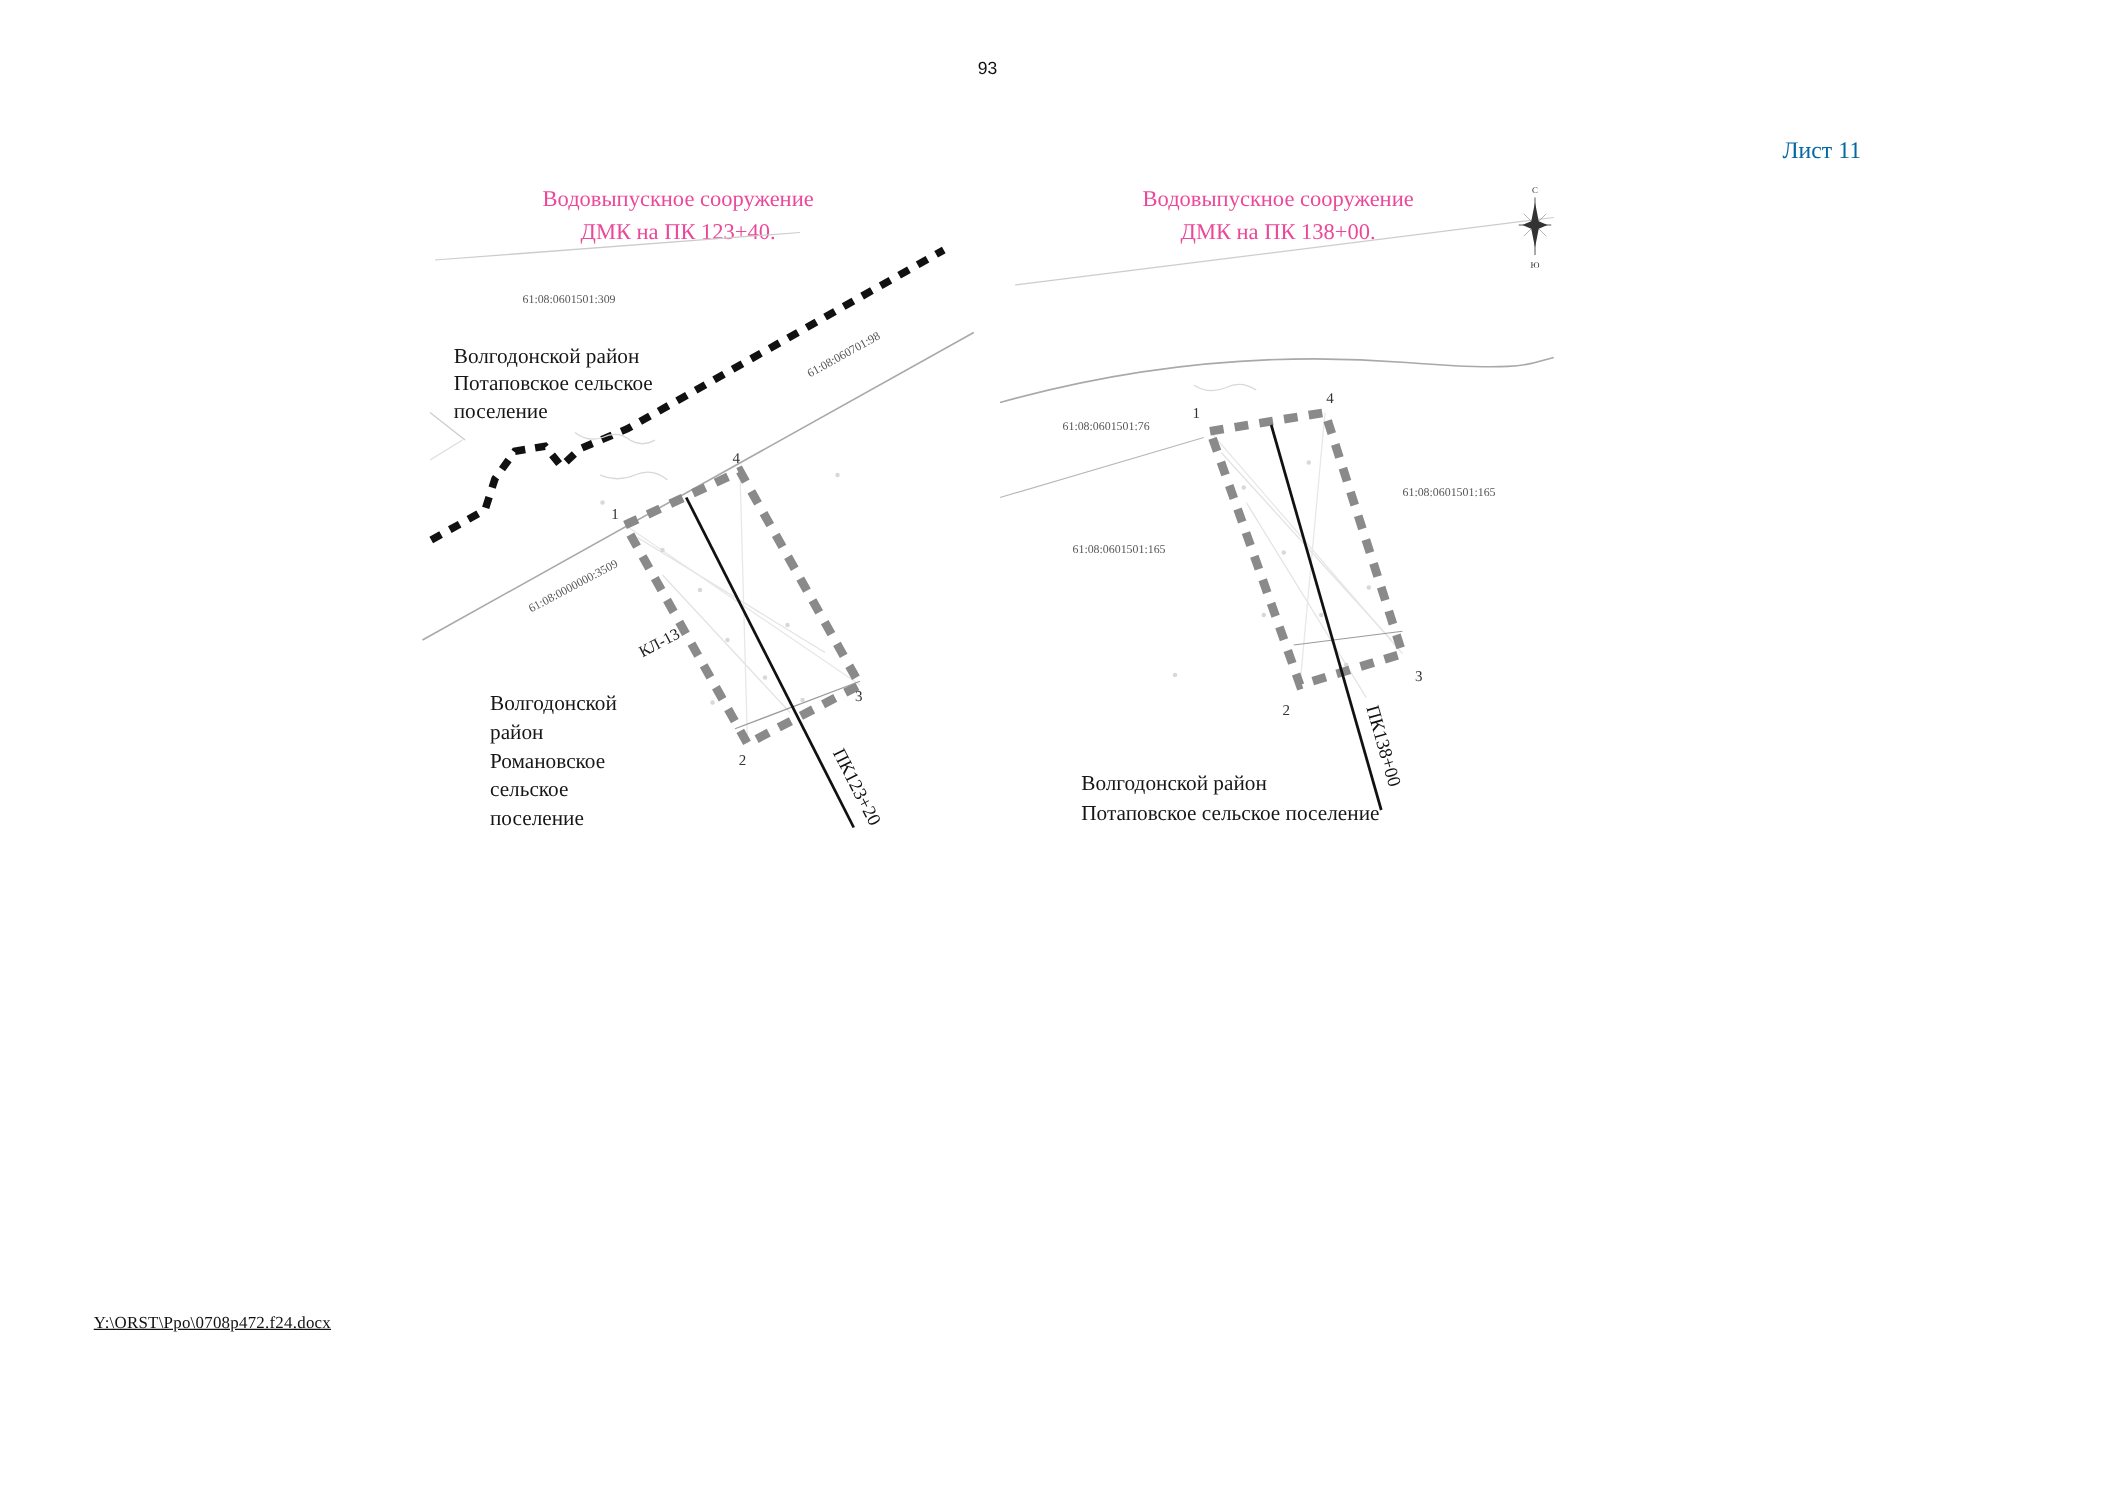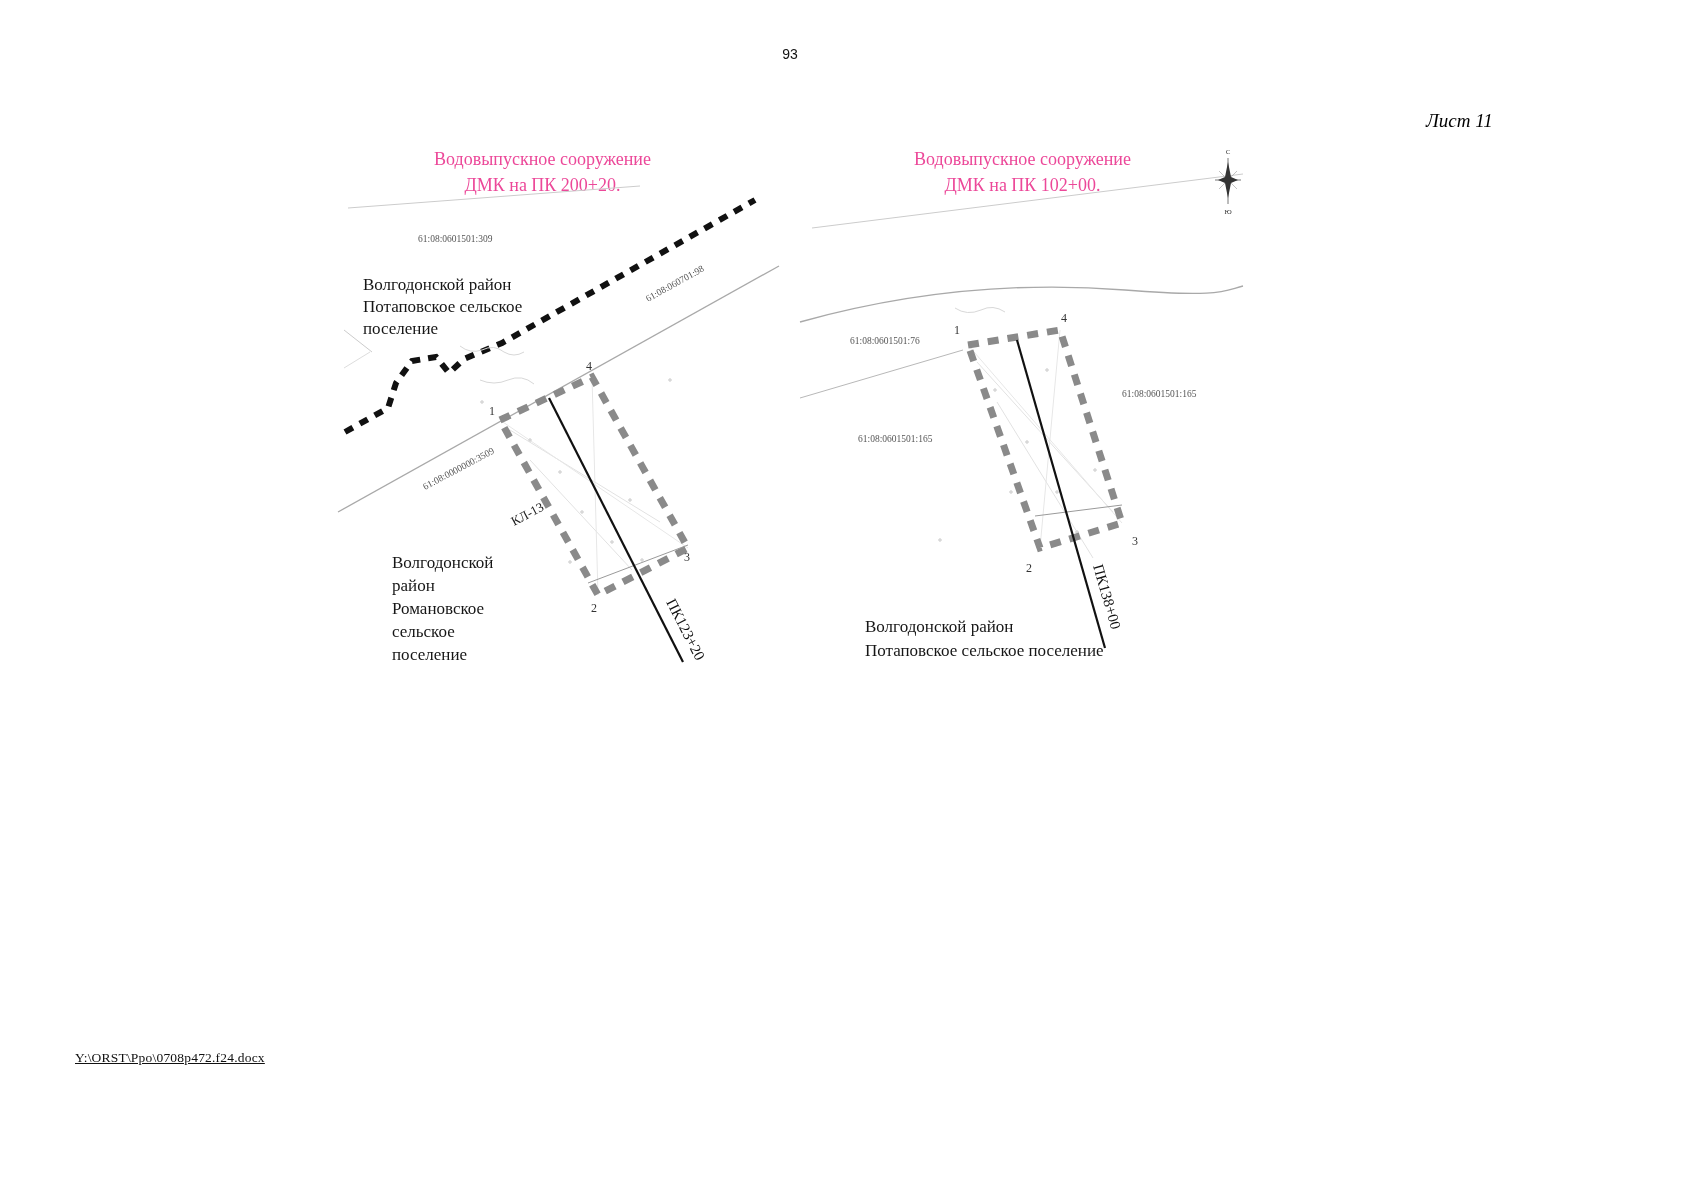--- a/index.html
+++ b/index.html
@@ -4,21 +4,21 @@
 <style>
   * { margin:0; padding:0; box-sizing:border-box; }
   html,body { background:#ffffff; }
   .page {
     position:relative; width:1698px; height:1180px; background:#ffffff;
     font-family:"Liberation Serif", serif; color:#1a1a1a; overflow:hidden;
   }
   .abs { position:absolute; }
   .map-title { text-align:center; font-size:18px; line-height:1.45; color:#ec4899; }
   .pagenum { font-family:"Liberation Sans", sans-serif; font-size:14px; color:#111; }
-  .sheet { font-size:19px; color:#000000;font-style:italic; }
+  .sheet { font-size:19px; color:#0369a1; }
   .footer-path { font-size:13.5px; color:#111; letter-spacing:.2px; }
   svg { overflow:visible; }
   svg text { font-family:"Liberation Serif", serif; fill:#1a1a1a; }
   .cad { font-size:9.5px; fill:#555; }
   .region { font-size:17px; fill:#161616; }
   .corner { font-size:12px; fill:#333; }
   .axis-label { font-size:15px; fill:#111; }
   .cable { font-size:13px; fill:#222; }
   .compass-letter { font-size:7px; fill:#333; }
 </style>
@@ -26,26 +26,26 @@
 <body>
 
 <div class="page">
 
   <div class="abs pagenum" style="left:770px; top:46px; width:40px; text-align:center;">93</div>
 
   <div class="abs sheet" style="left:1426px; top:110px;">Лист 11</div>
 
   <div class="abs map-title" style="left:425px; top:146px; width:235px;">
     <div>Водовыпускное сооружение</div>
-    <div>ДМК на ПК 200+20.</div>
+    <div>ДМК на ПК 123+40.</div>
   </div>
 
   <div class="abs map-title" style="left:905px; top:146px; width:235px;">
     <div>Водовыпускное сооружение</div>
-    <div>ДМК на ПК 102+00.</div>
+    <div>ДМК на ПК 138+00.</div>
   </div>
 
   <svg class="abs" style="left:330px; top:140px;" width="480" height="550" viewBox="0 0 480 550">
 
     <line x1="18" y1="68" x2="310" y2="46" stroke="#cccccc" stroke-width="1"></line>
     <line x1="14" y1="190" x2="42" y2="212" stroke="#cccccc" stroke-width="1"></line>
     <line x1="14" y1="228" x2="40" y2="212" stroke="#dddddd" stroke-width="1"></line>
 
     <line x1="8" y1="372" x2="449" y2="126" stroke="#a9a9a9" stroke-width="1.3"></line>
 

